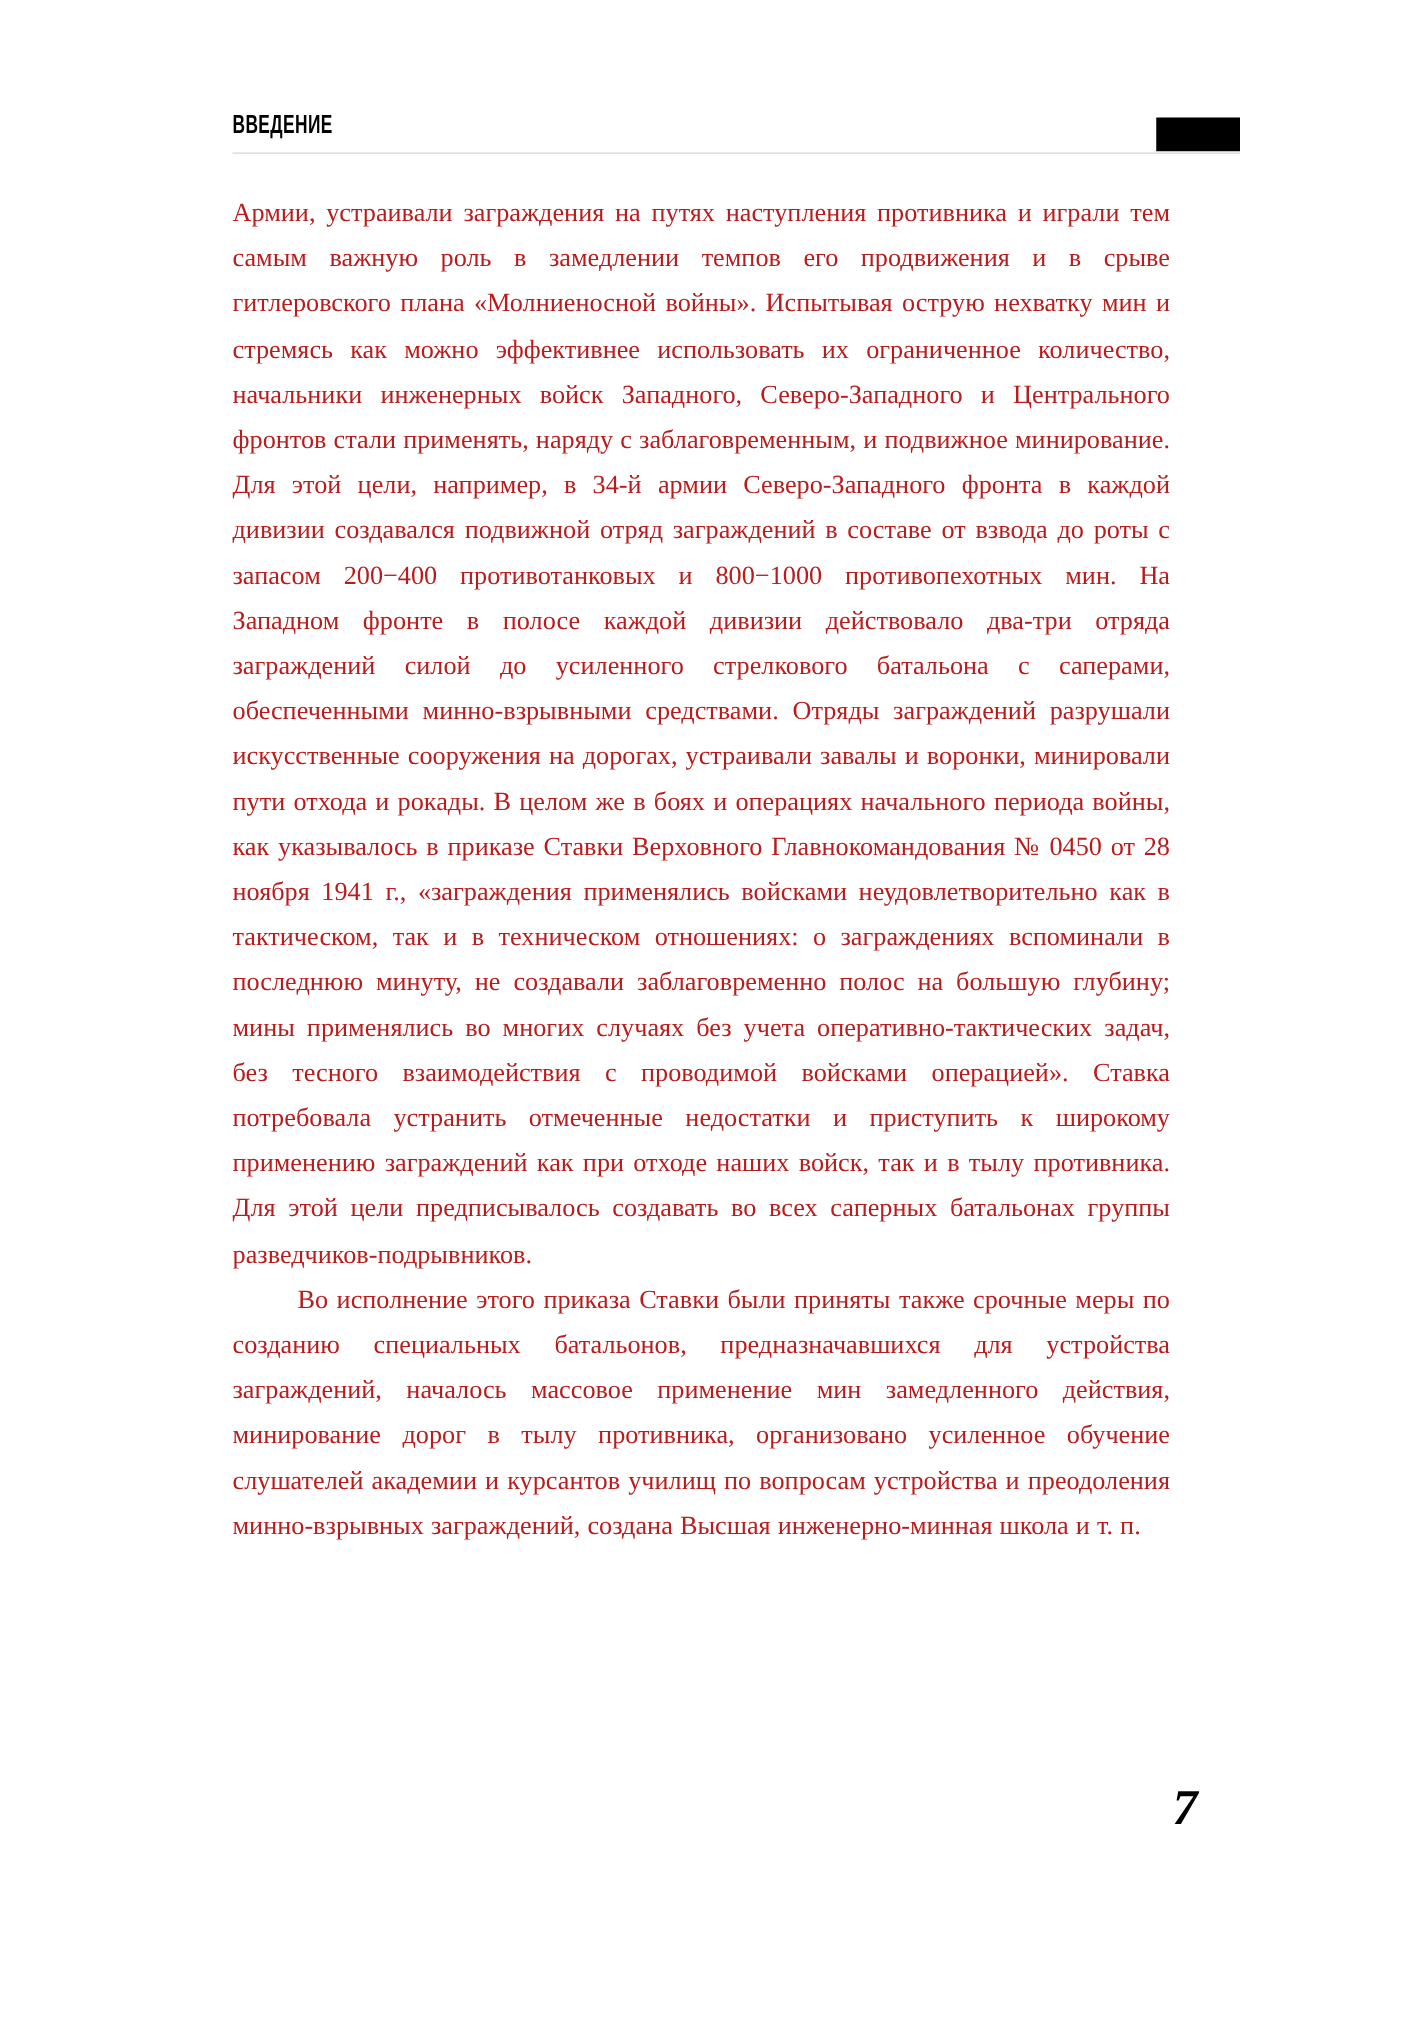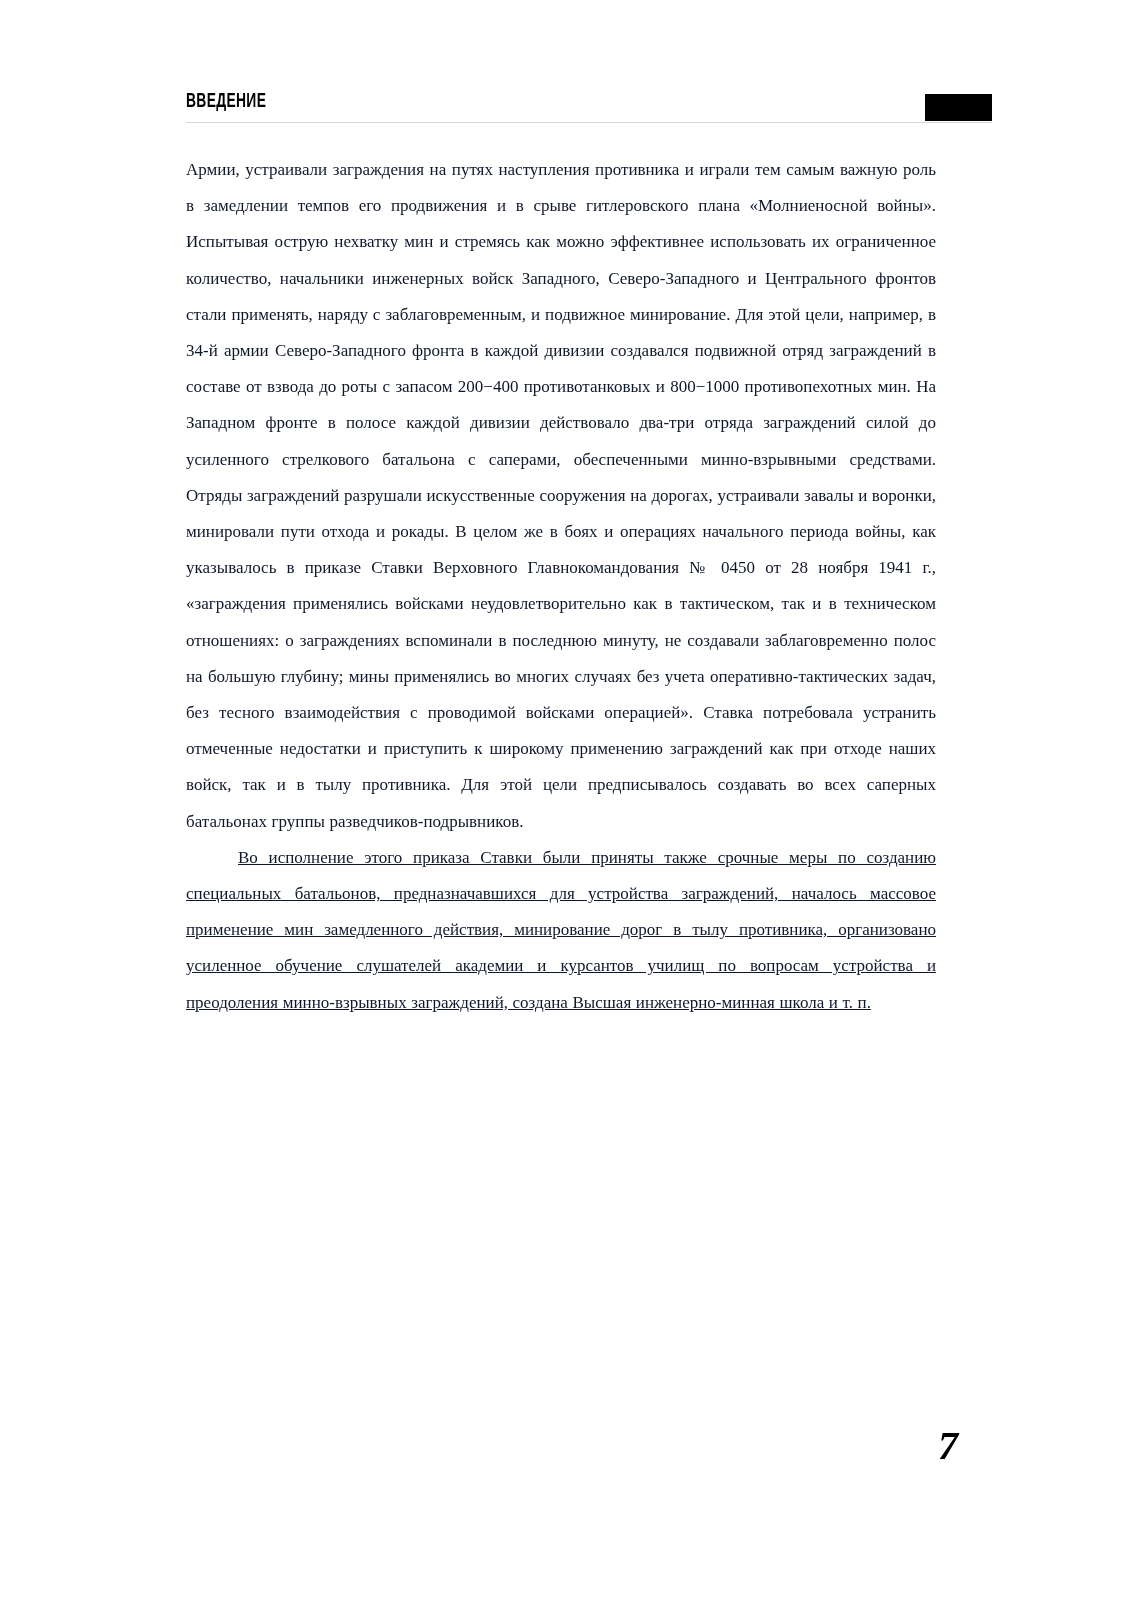--- a/index.html
+++ b/index.html
@@ -65,32 +65,31 @@
   
   .text-column {
     position: absolute;
     left: 186px;
     top: 152px;
     width: 750px;
   }
 
   .body-par {
     margin: 0;
-    font-size: 17px;
+    font-size: 21px;
     line-height: 36.2px;
     text-align: justify;
     text-align-last: left;
     word-spacing: 0.02em;
     hyphens: manual;
-    color: #0f172a;
+    color: #b91c1c;
   }
 
   .body-par.indent {
     text-indent: 52px;
-    text-decoration: underline;
   }
 
   .body-par + .body-par {
     margin-top: 0;
   }
 
   
   .folio {
     position: absolute;
     left: 938px;

